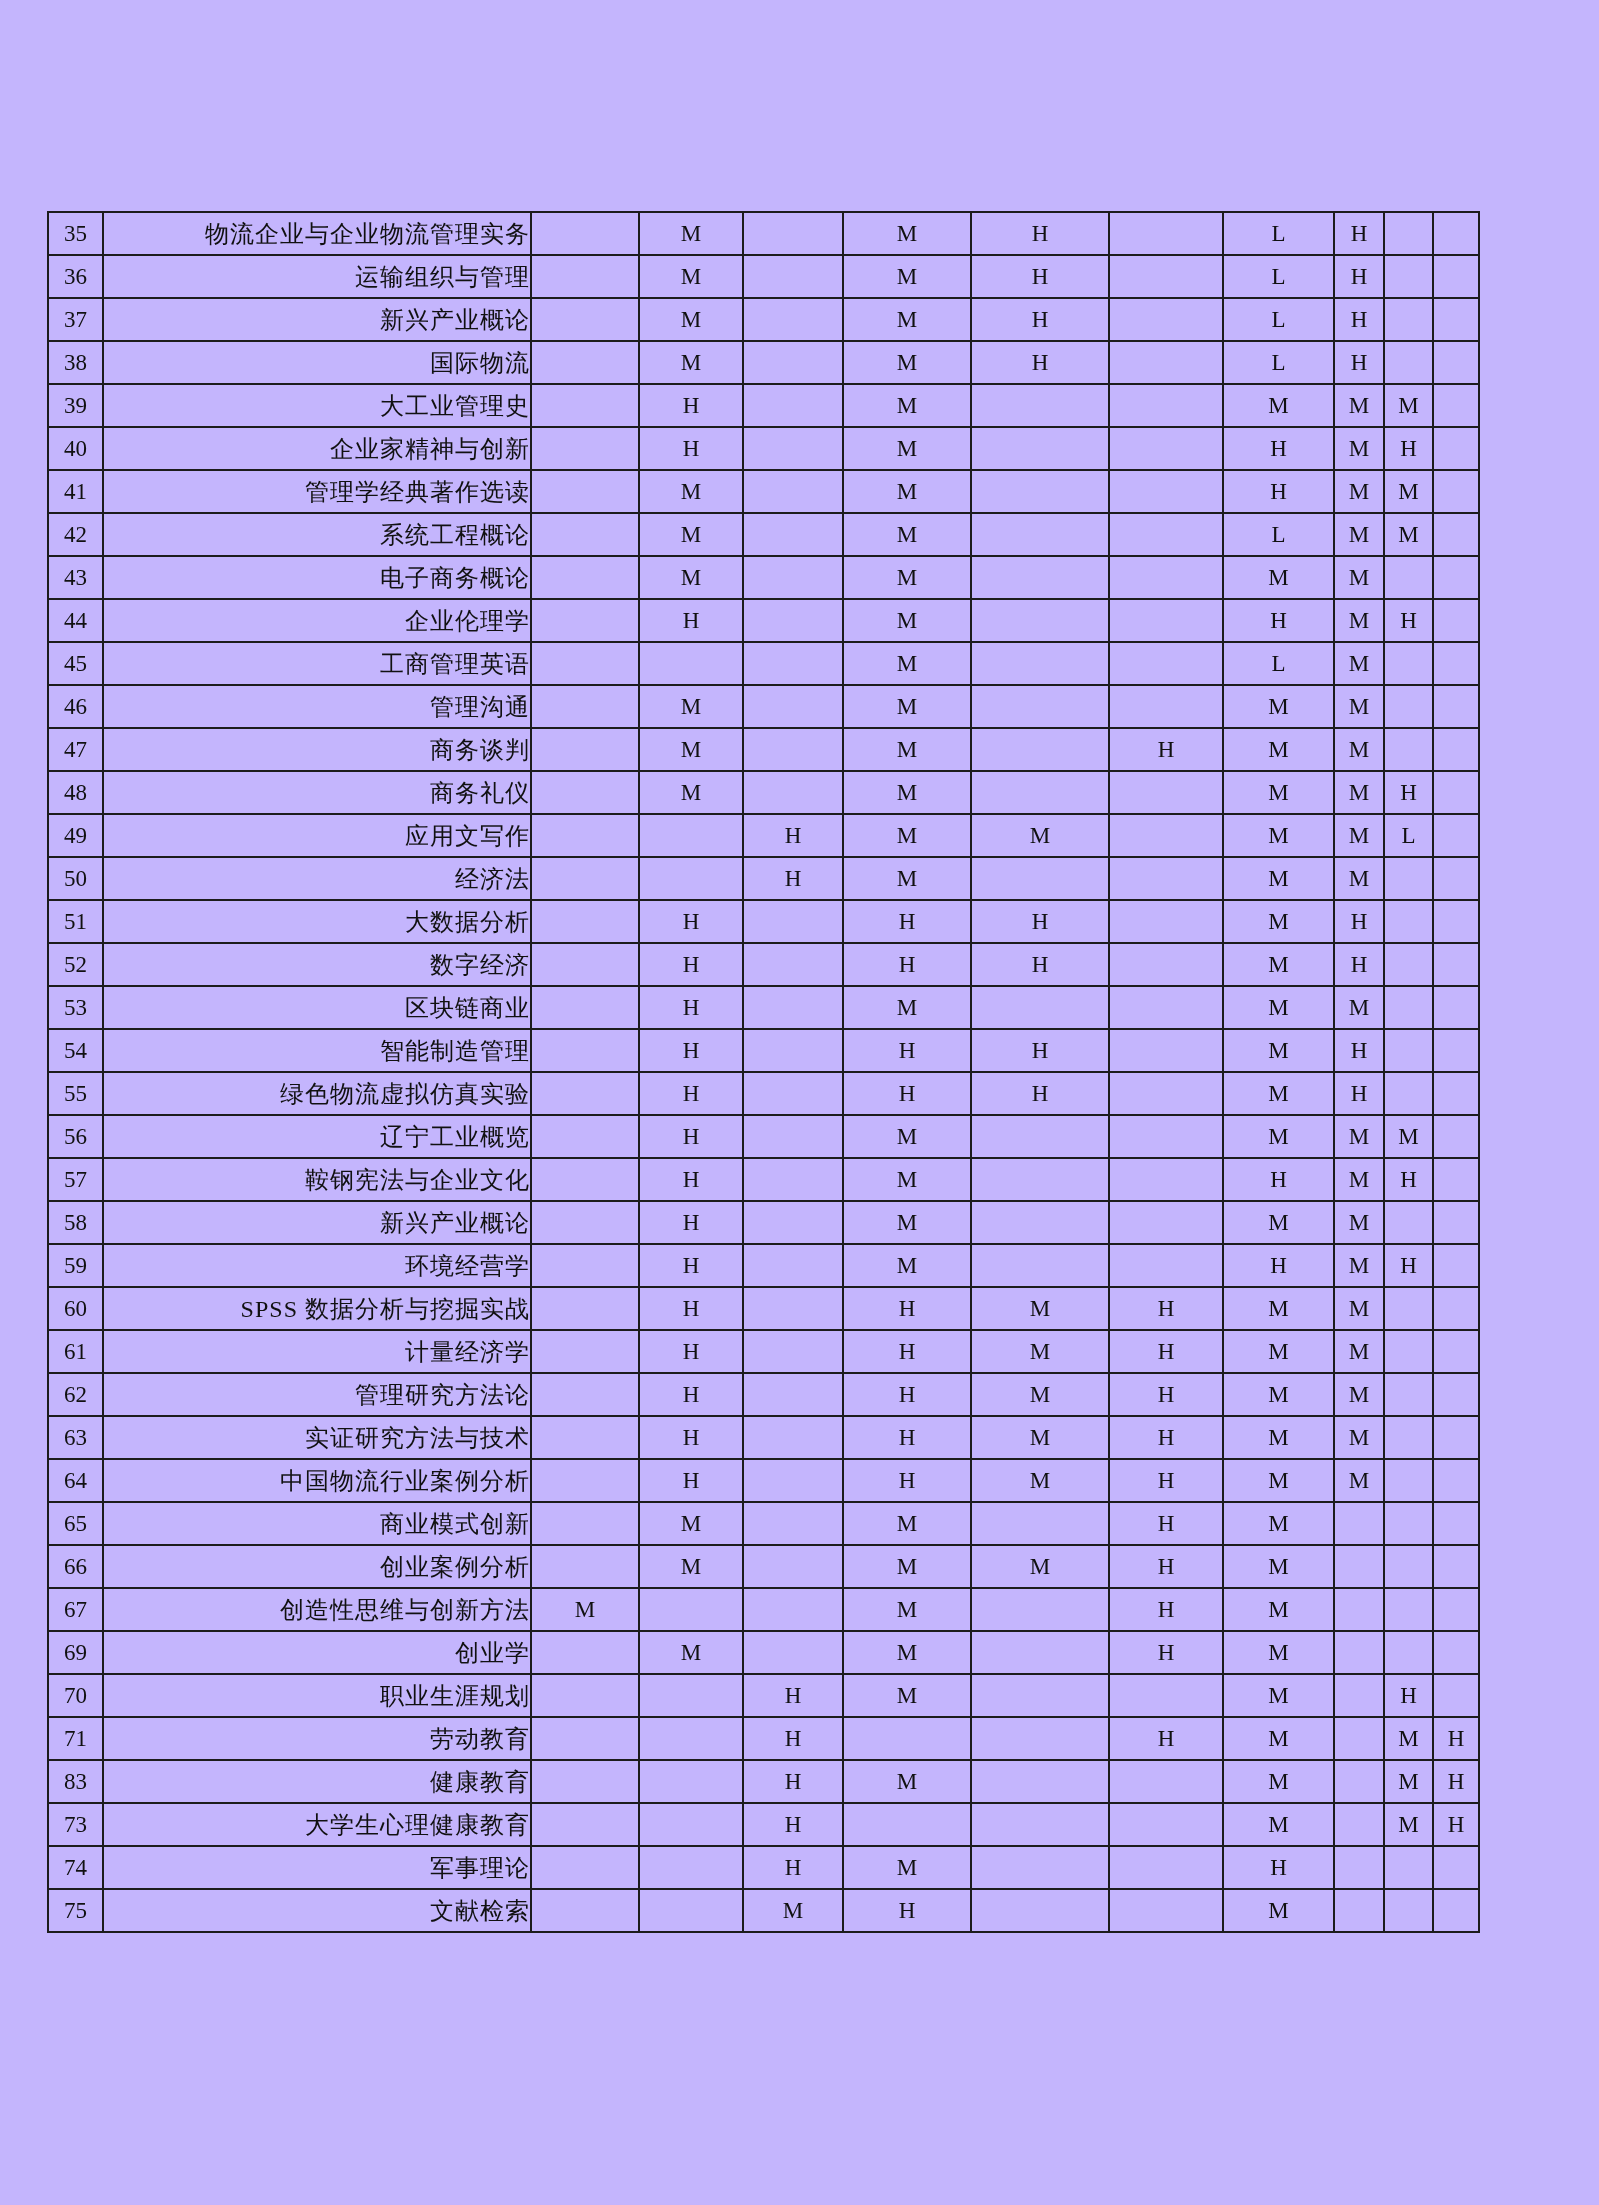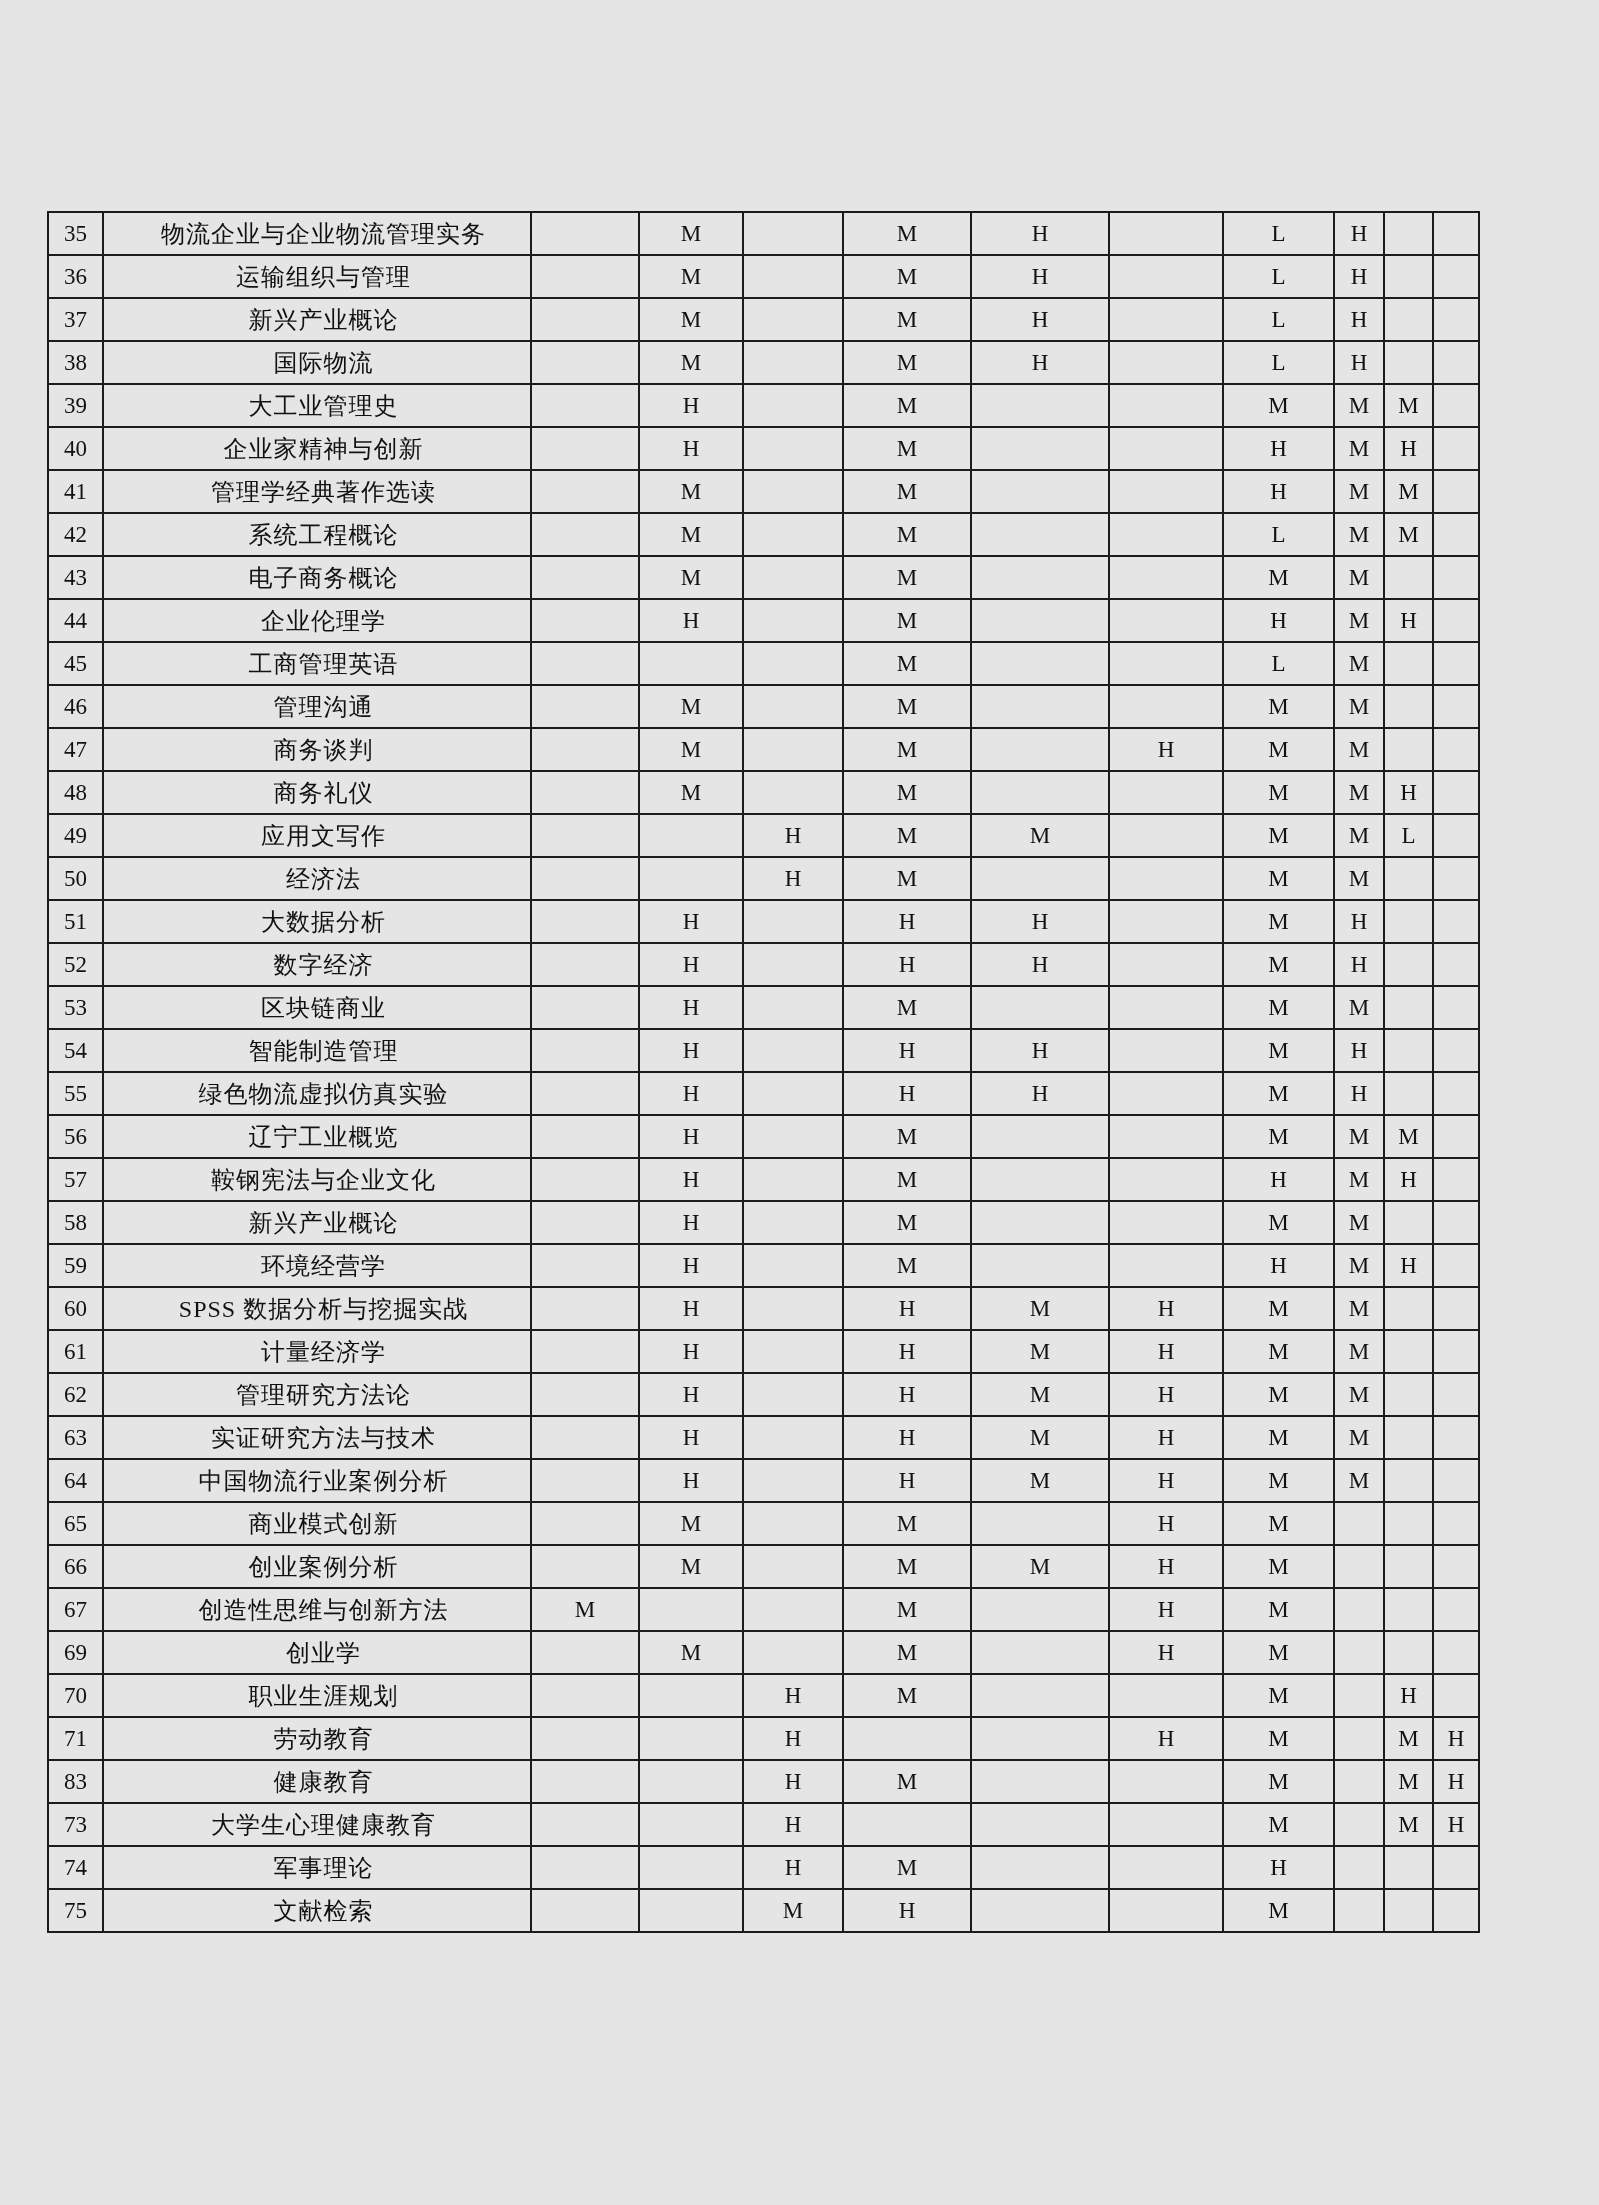--- a/index.html
+++ b/index.html
@@ -5,21 +5,21 @@
   html, body {
     margin: 0;
     padding: 0;
     background: #ffffff;
     font-family: "Liberation Serif", "DejaVu Serif", serif;
   }
   .page {
     position: relative;
     width: 1599px;
     height: 2205px;
-    background: #e5e5e5;
+    background: #c4b5fd;
     overflow: hidden;
   }
   table.matrix {
     position: absolute;
     left: 47px;
     top: 211px;
     width: 1431px;
     border-collapse: collapse;
     table-layout: fixed;
   }
@@ -31,21 +31,21 @@
     font-size: 23px;
     text-align: center;
     vertical-align: middle;
     overflow: hidden;
     white-space: nowrap;
   }
   table.matrix td.num {
     font-size: 23px;
   }
   table.matrix td.name {
-    text-align: center;
+    text-align: right;
     padding-left: 13px;
     font-size: 24px;
     letter-spacing: 1px;
   }
   table.matrix td.val {
     font-size: 23px;
   }
 </style>
 </head>
 <body>

